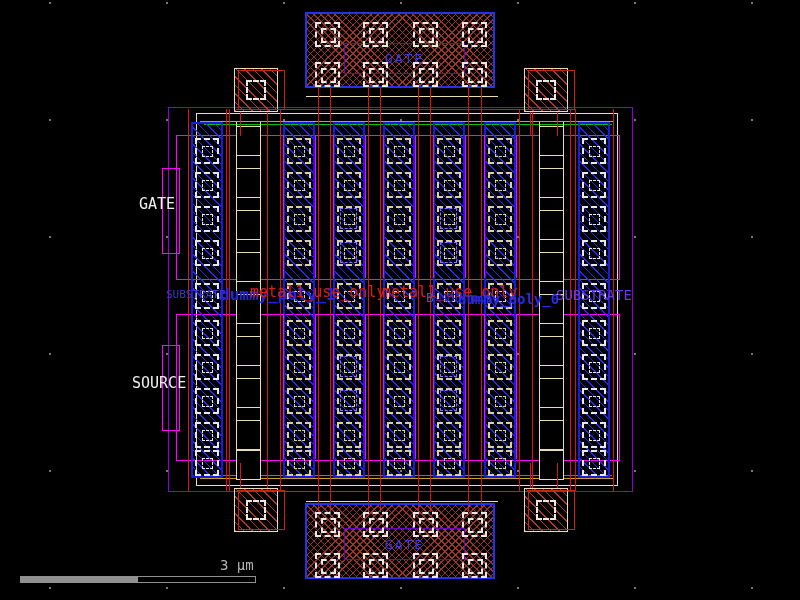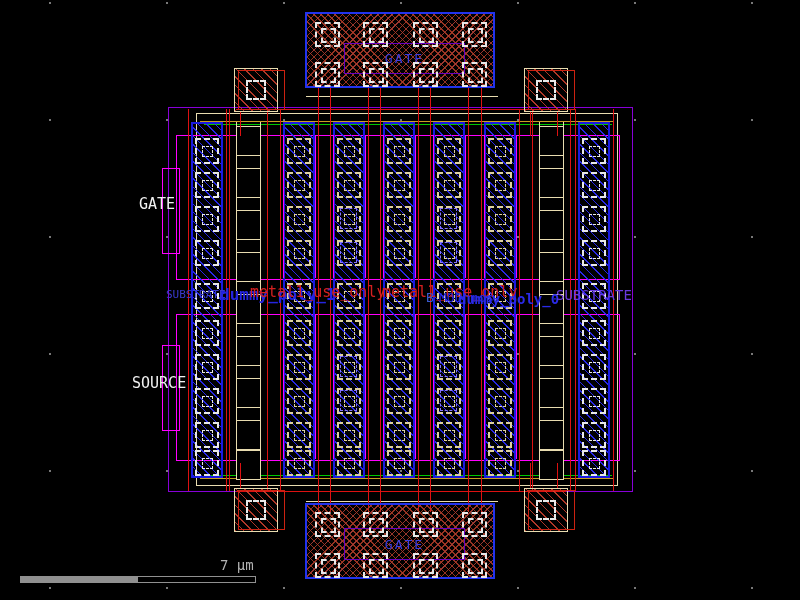--- a/index.html
+++ b/index.html
@@ -120,21 +120,21 @@
         <div class="inner" style="border-color: rgb(232, 232, 232);"></div>
       </div>
       <div class="pad-contact" style="left: 155px; top: 48px; width: 21px; height: 21px; border-color: rgb(232, 232, 232);">
         <div class="inner" style="border-color: rgb(232, 232, 232);"></div>
       </div>
     </div>
 
   <div class="abs big-label" style="left:139px;top:197px;color:#f0f0f0;">GATE</div>
   <div class="abs big-label" style="left:132px;top:376px;color:#f0f0f0;">SOURCE</div>
 
-  <div class="abs" id="scale-text" style="left:220px;top:557px;color:#b4b4b4;">7 μm</div>
+  <div class="abs" id="scale-text" style="left:220px;top:557px;color:#b4b4b4;">3 μm</div>
   <div class="abs" id="scale-bar" style="left:20px;top:576px;width:234px;border-color:#909090;">
     <div class="fill" style="background:#909090;"></div>
   </div>
 
 <div class="abs dot" style="left: 49px; top: 2px; background: rgb(120, 120, 120);"></div>
     <div class="abs dot" style="left: 49px; top: 119px; background: rgb(120, 120, 120);"></div>
     <div class="abs dot" style="left: 49px; top: 236px; background: rgb(120, 120, 120);"></div>
     <div class="abs dot" style="left: 49px; top: 353px; background: rgb(120, 120, 120);"></div>
     <div class="abs dot" style="left: 49px; top: 470px; background: rgb(120, 120, 120);"></div>
     <div class="abs dot" style="left: 49px; top: 587px; background: rgb(120, 120, 120);"></div>

